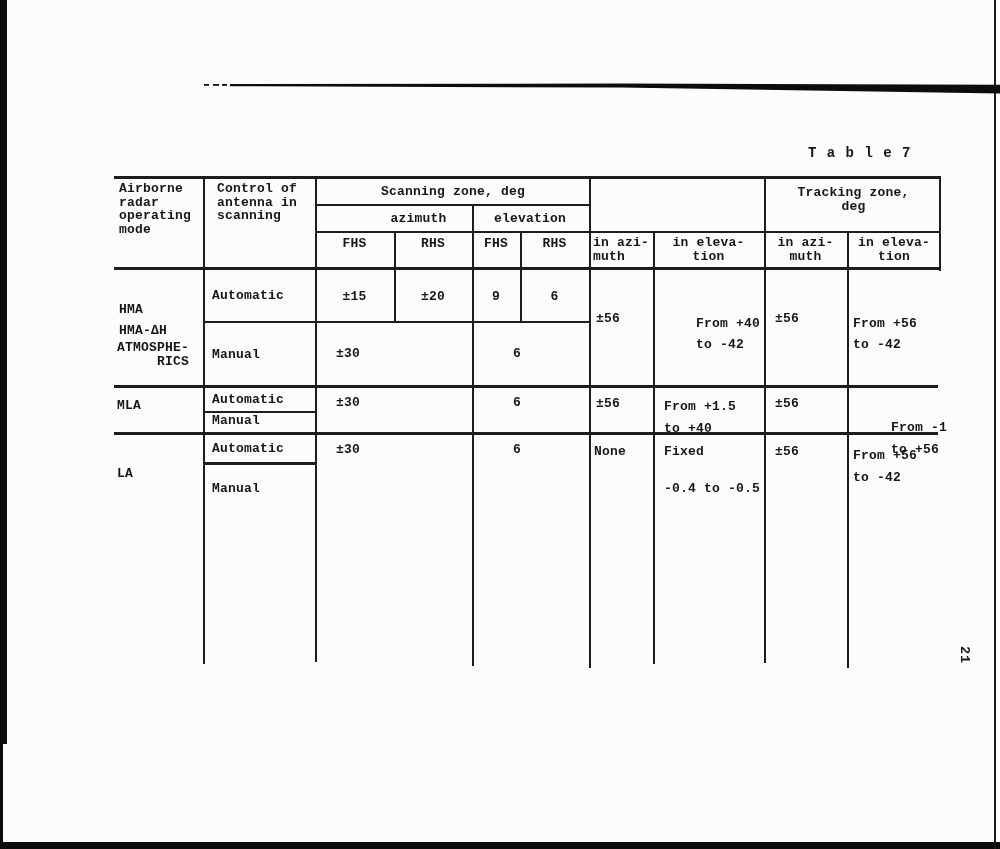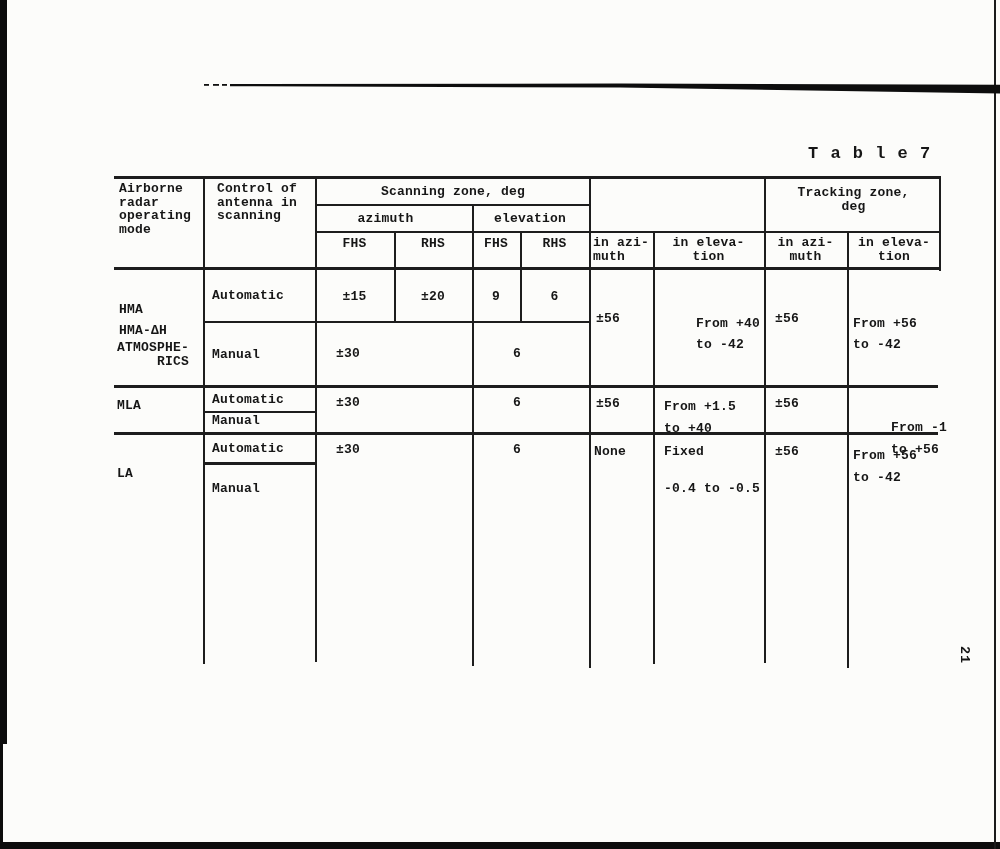--- a/index.html
+++ b/index.html
@@ -20,21 +20,21 @@
   .t{
     position:absolute;
     font-size:13px;
     line-height:13.5px;
     white-space:pre-line;
     letter-spacing:0.2px;
   }
   .c{text-align:center;}
   .body-lh{line-height:21px;}
   .mode-lh{line-height:14px;text-align:right;}
-  .caption{font-size:17px;letter-spacing:1px;}
+  .caption{font-size:14px;letter-spacing:1px;}
   .pagenum{
     position:absolute;
     font-size:13.5px;
     transform:rotate(90deg);
     transform-origin:center center;
     letter-spacing:1px;
   }
   svg.artifacts{position:absolute;left:0;top:0;}
 </style>
 </head>
@@ -77,21 +77,21 @@
   <div class="vl" style="left:939px;top:176px;width:2px;height:95px;"></div>
 
   <div class="t" style="left:119px;top:182px;">Airborne
 radar
 operating
 mode</div>
   <div class="t" style="left:217px;top:182px;">Control of
 antenna in
 scanning</div>
   <div class="t c" style="left:315px;top:185px;width:276px;">Scanning zone, deg</div>
-  <div class="t c" style="left:298px;top:212px;width:175px;">azimuth</div>
+  <div class="t c" style="left:331px;top:212px;width:175px;">azimuth</div>
   <div class="t c" style="left:472px;top:212px;width:116px;">elevation</div>
   <div class="t c" style="left:315px;top:237px;width:79px;">FHS</div>
   <div class="t c" style="left:394px;top:237px;width:78px;">RHS</div>
   <div class="t c" style="left:472px;top:237px;width:48px;">FHS</div>
   <div class="t c" style="left:520px;top:237px;width:69px;">RHS</div>
   <div class="t c" style="left:764px;top:186px;width:179px;line-height:14px;">Tracking zone,
 deg</div>
   <div class="t" style="left:593px;top:236px;">in azi-
 muth</div>
   <div class="t c" style="left:653px;top:236px;width:111px;">in eleva-

